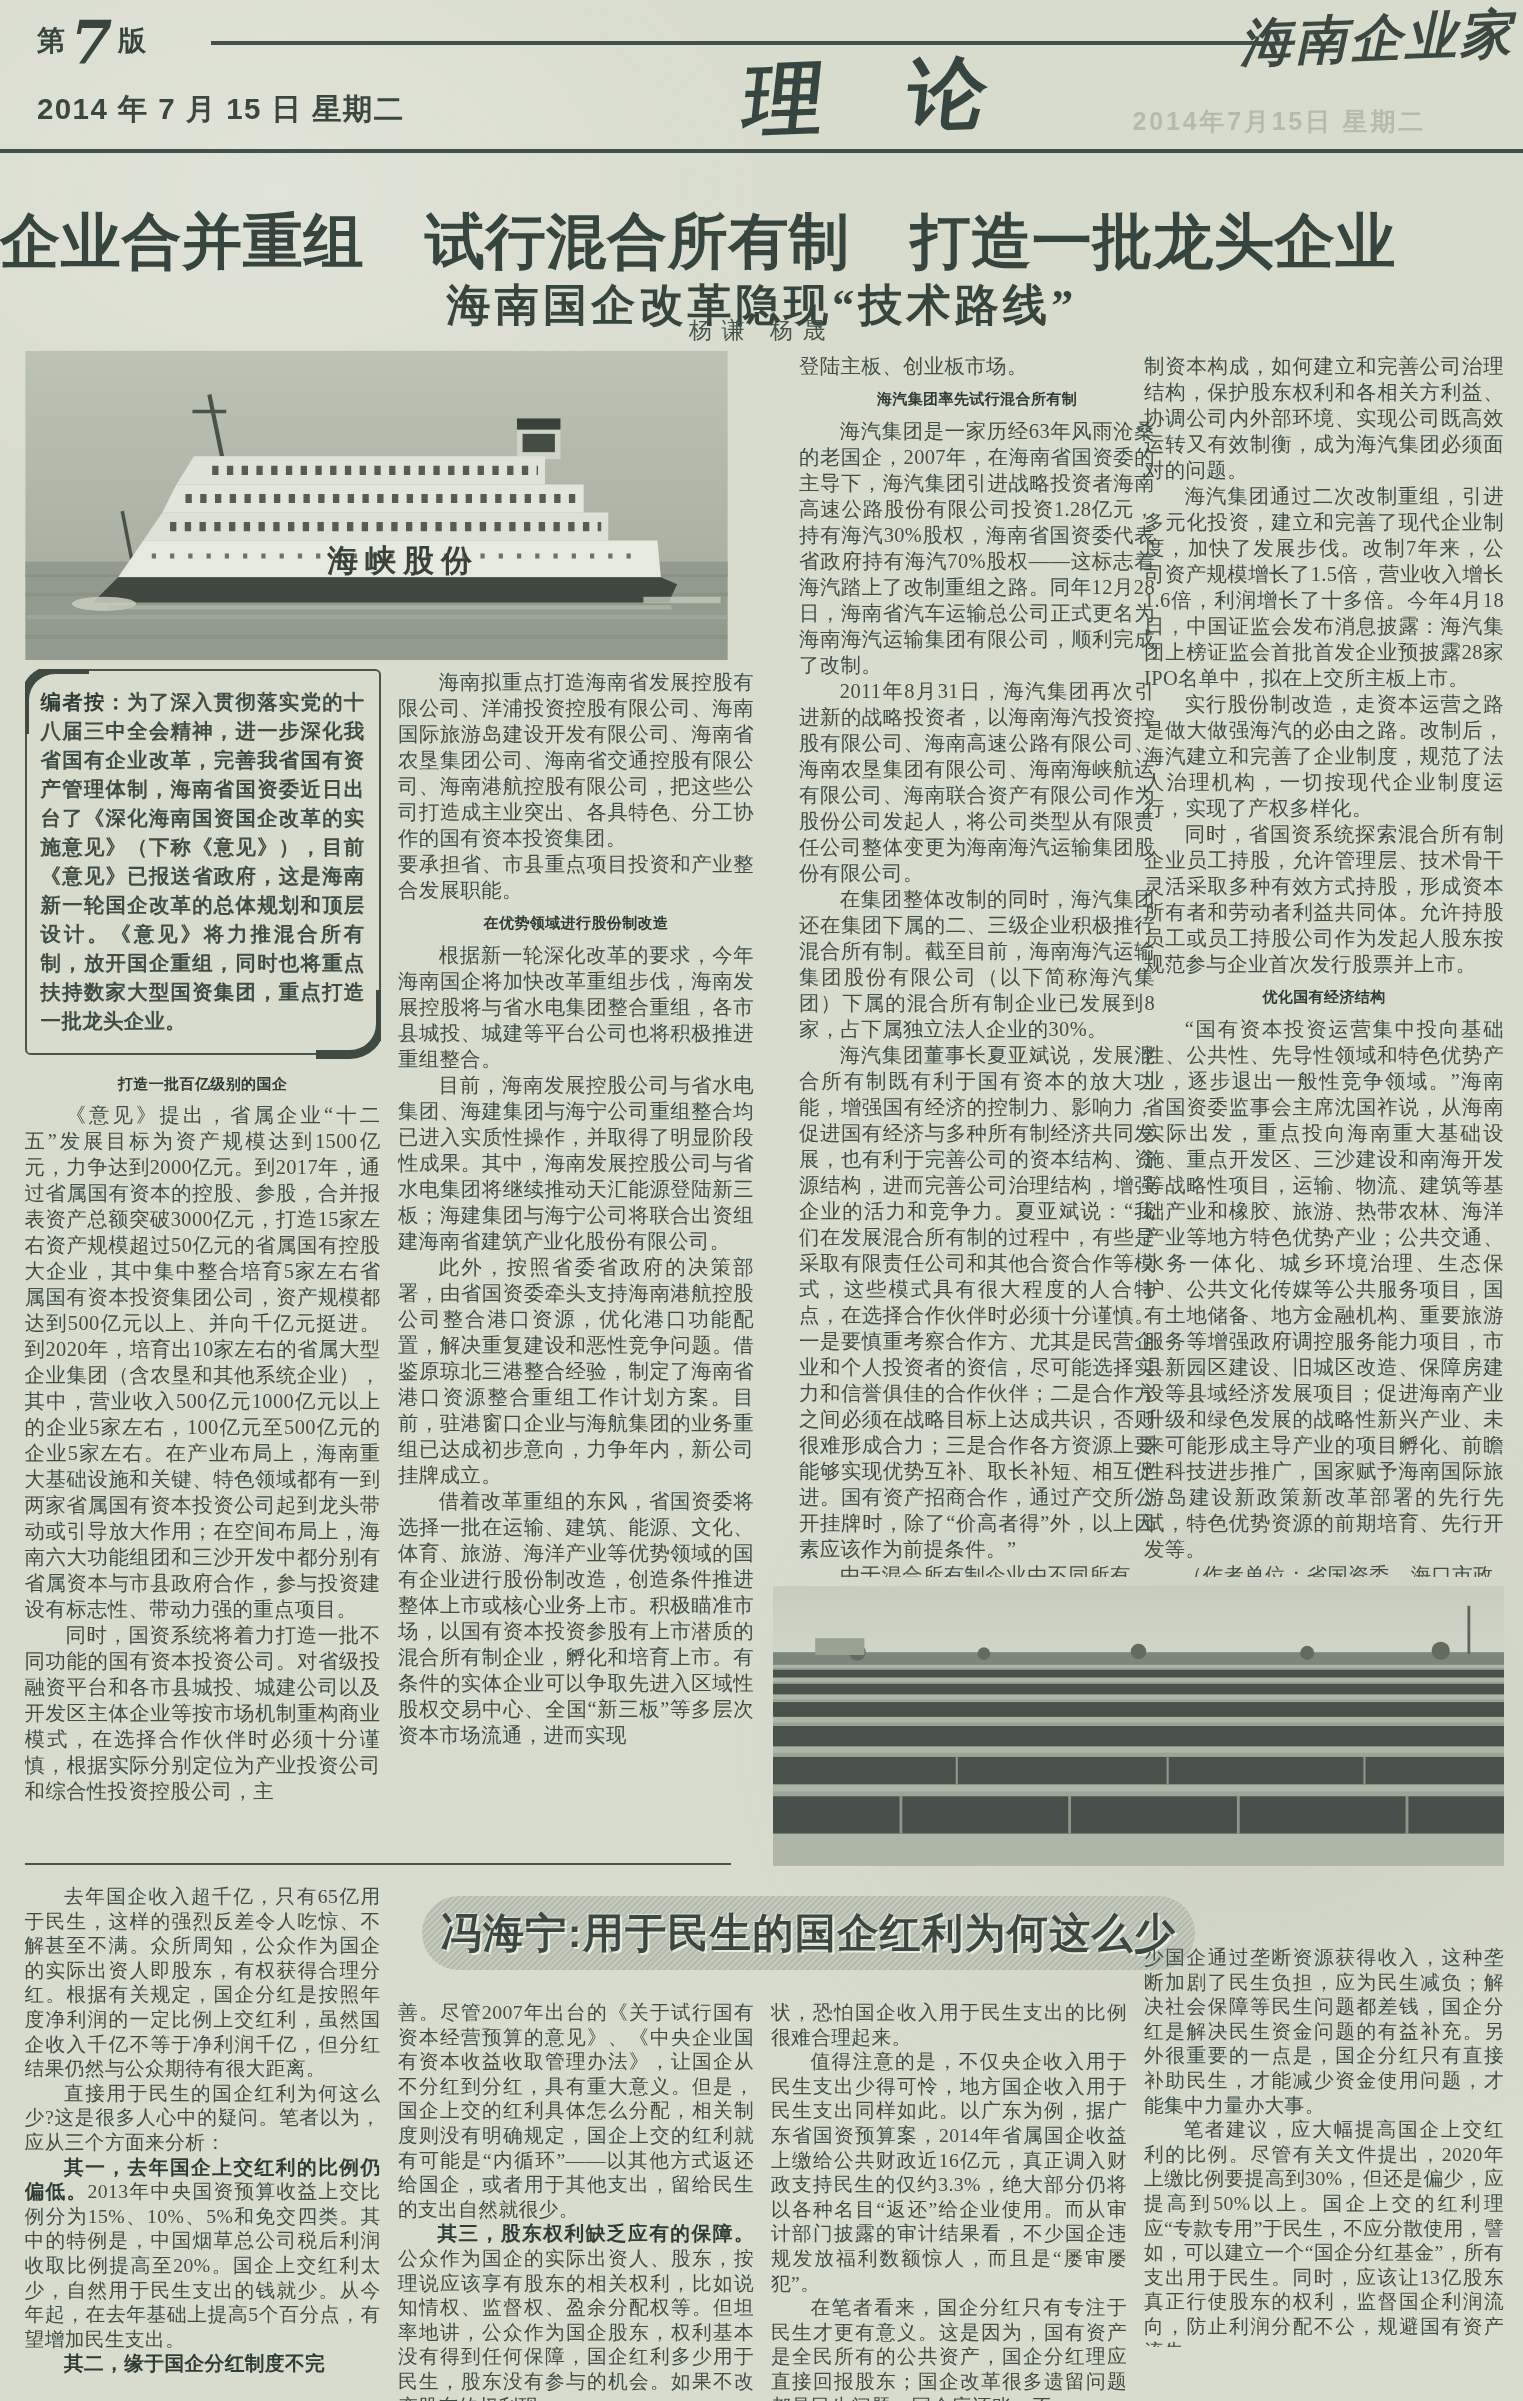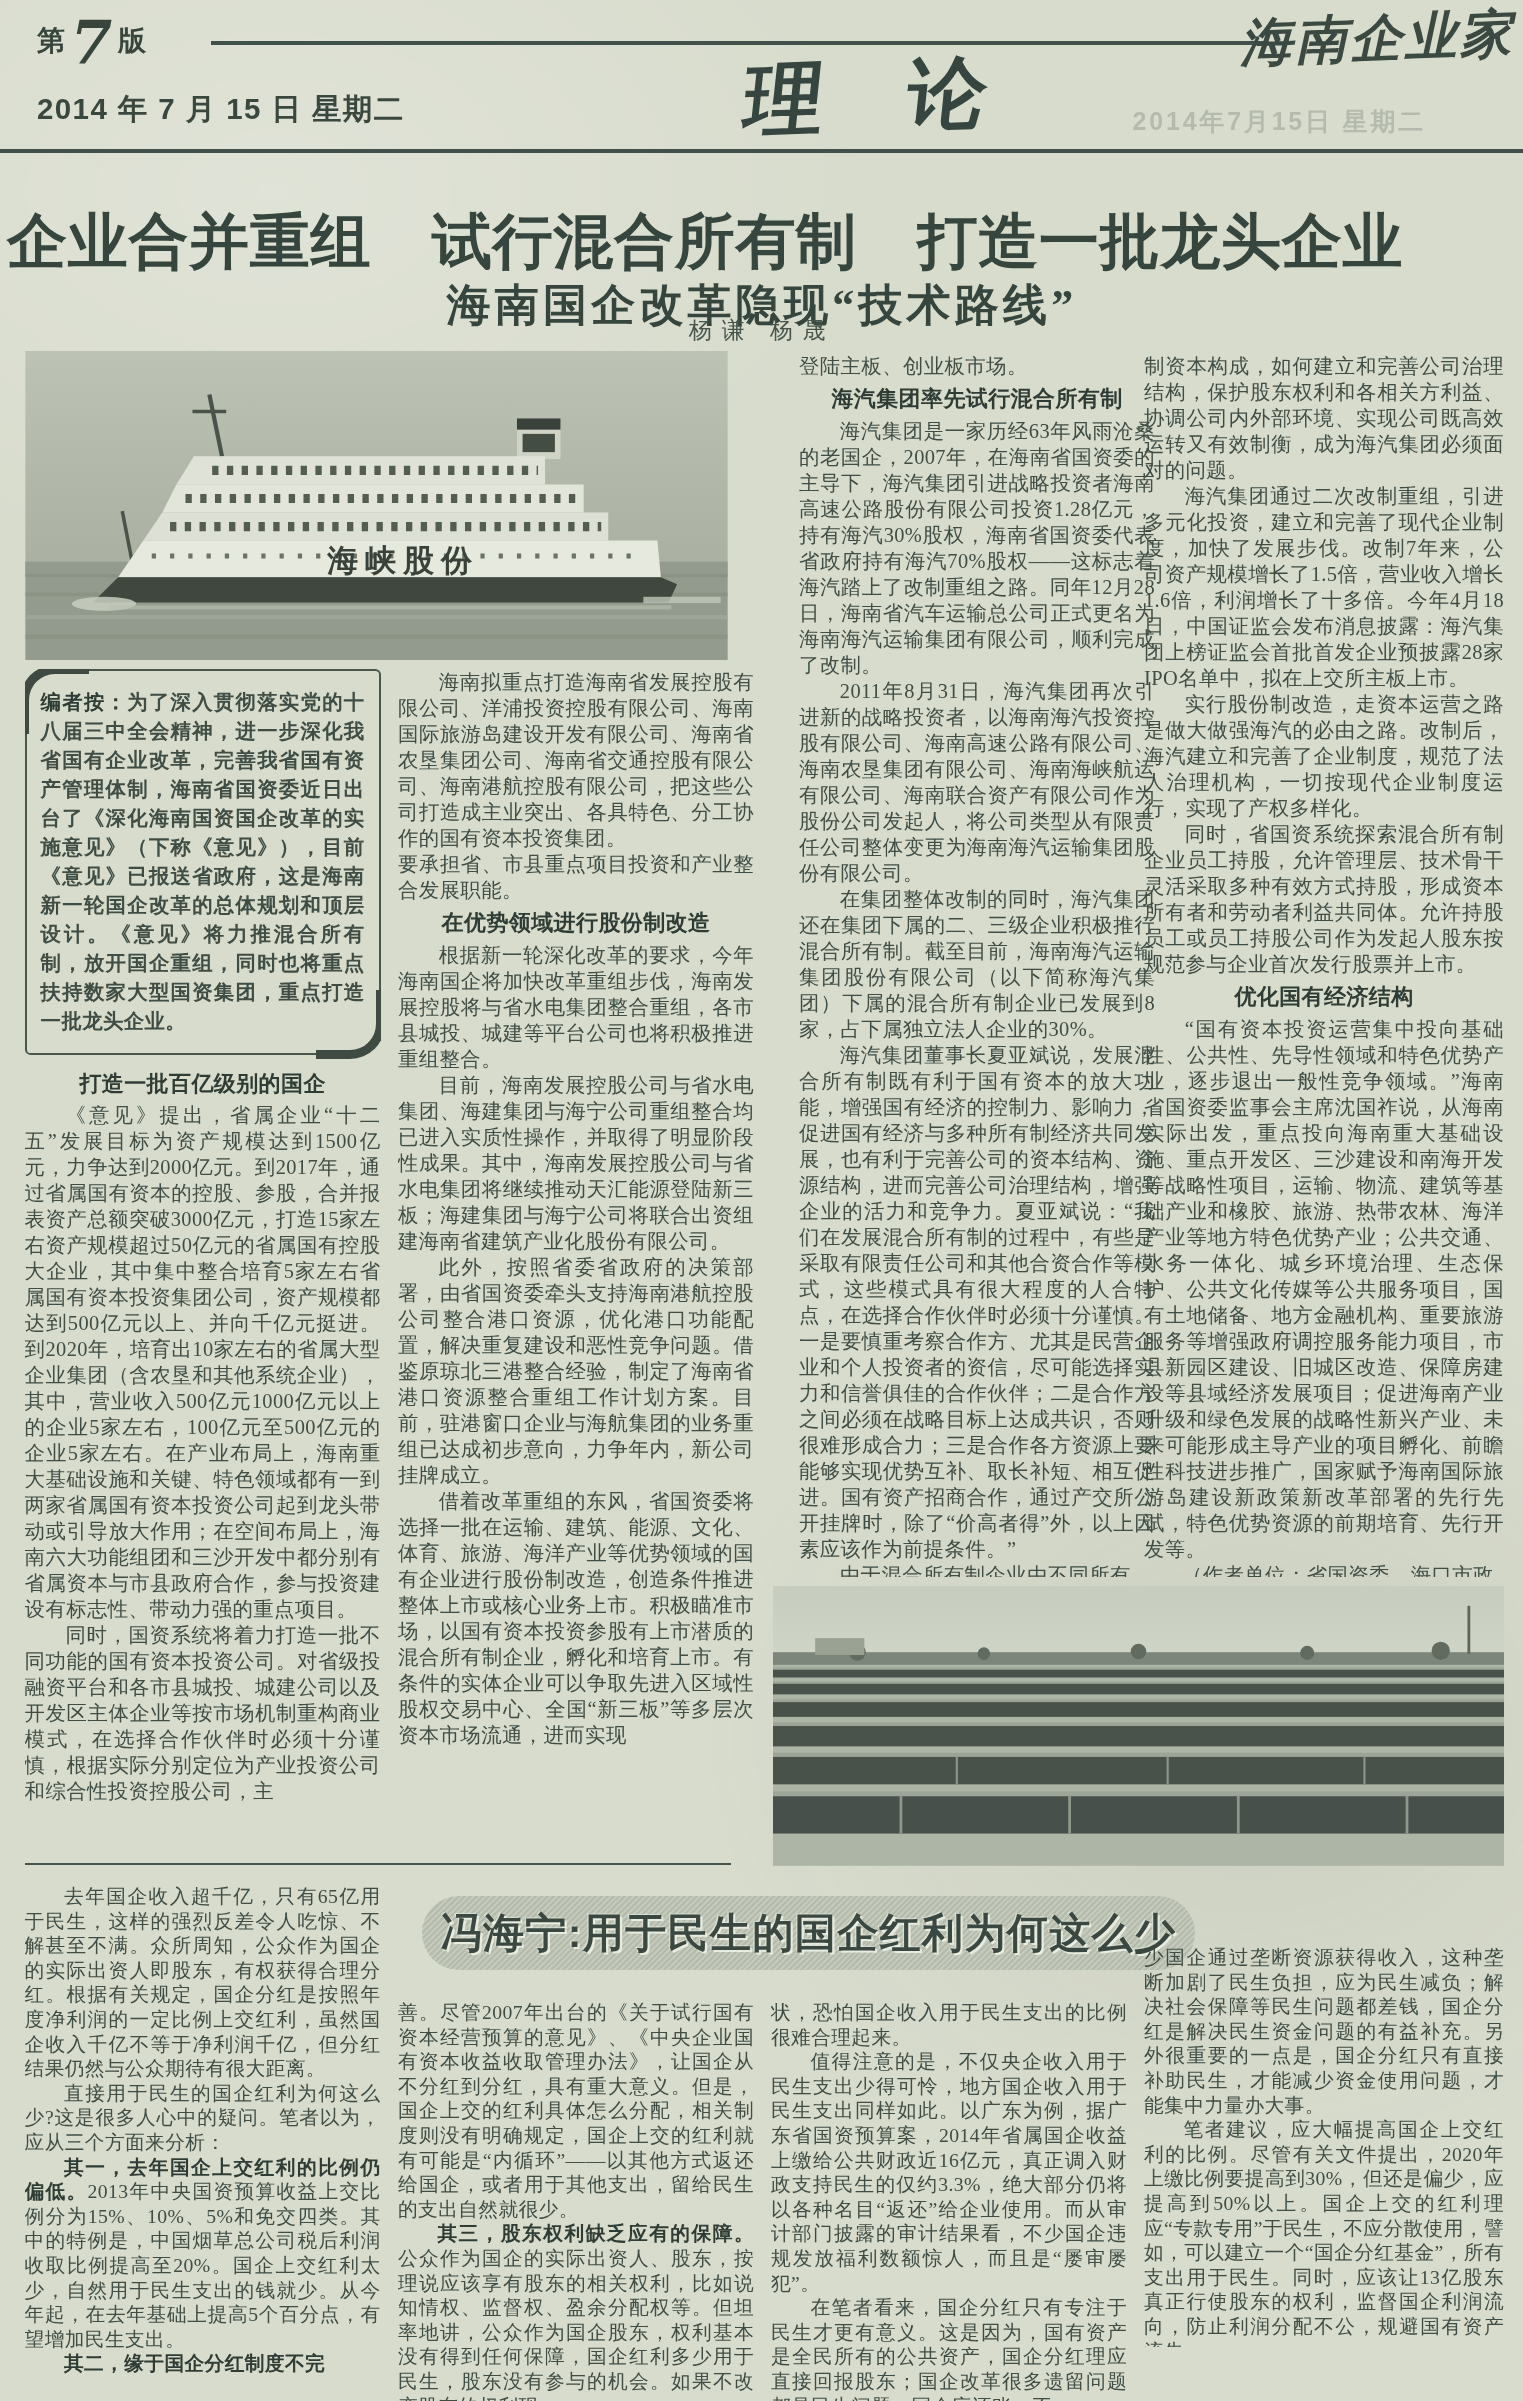--- a/index.html
+++ b/index.html
@@ -18,30 +18,30 @@
   .edition .small{font-family:"Liberation Sans","DejaVu Sans",sans-serif;font-size:28px;font-weight:700;vertical-align:12.6px;}
   .edition .num{font-family:"DejaVu Serif","Liberation Serif",serif;font-style:italic;font-size:60px;font-weight:700;padding:0 5.6px;}
   .date-line{left:37px;top:90px;font-family:"Liberation Sans","DejaVu Sans",sans-serif;font-size:29.5px;font-weight:700;color:#3a473f;letter-spacing:1.4px;}
   .rule{background:#41504a;}
   .rule-a{left:211px;top:41px;width:1054px;height:4.2px;}
   .rule-b{left:0;top:149px;width:1524px;height:3.5px;}
   .section-title{left:745px;top:44px;font-size:79px;font-weight:700;letter-spacing:32px;color:#364540;transform:skewX(-8deg) rotate(-2deg);font-family:"Liberation Serif","DejaVu Serif",serif;}
   .masthead{right:9.8px;top:4.2px;font-size:52px;font-weight:700;font-style:italic;letter-spacing:2.8px;color:#3b4942;transform:rotate(-2deg);white-space:nowrap;}
   .ghost-date{right:98px;top:105px;font-size:25px;font-weight:700;color:#5a685f;opacity:.28;letter-spacing:2.8px;font-family:"Liberation Sans","DejaVu Sans",sans-serif;}
   
-  .headline{left:7px;top:162px;width:1344px;text-align:center;font-family:"Liberation Sans","DejaVu Sans",sans-serif;font-size:60px;font-weight:700;color:#36453d;white-space:nowrap;letter-spacing:0.7px;}
+  .headline{left:0;top:162px;width:1344px;text-align:center;font-family:"Liberation Sans","DejaVu Sans",sans-serif;font-size:60px;font-weight:700;color:#36453d;white-space:nowrap;letter-spacing:0.7px;}
   .subheadline{left:0;top:239px;width:1524px;text-align:center;font-size:44px;font-weight:700;color:#36453d;letter-spacing:4.2px;}
   .byline{left:0;top:315px;width:1524px;text-align:center;font-size:23px;letter-spacing:9.8px;color:#47554d;}
   
   .col{overflow:hidden;text-align:justify;font-size:20.4px;line-height:26px;letter-spacing:0.4px;}
   .col p{margin:0;}
   .blk-p{text-indent:2em;}
   .blk-pc{text-indent:0;}
   .blk-a{text-align:right;padding-right:.5em;text-indent:0;margin-top:4.2px;}
-  .blk-h{font-family:"Liberation Sans","DejaVu Sans",sans-serif;font-weight:700;text-align:center;text-indent:0;font-size:22px;color:#2f3c35;margin:7px 0 5.6px 0 !important;}
+  .blk-h{font-family:"Liberation Sans","DejaVu Sans",sans-serif;font-weight:700;text-align:center;text-indent:0;font-size:15px;color:#2f3c35;margin:7px 0 5.6px 0 !important;}
   .col b{font-family:"Liberation Sans","DejaVu Sans",sans-serif;font-weight:700;color:#2f3c35;}
   .c1{left:24.6px;top:669px;width:356px;height:1189px;}
   .c2{left:398px;top:669px;width:356px;height:1189px;}
   .c3{left:771px;top:353px;width:356px;height:1224px;margin-left:28px;}
   .c4{left:1144px;top:353px;width:360px;height:1224px;}
   
   .editor-note{position:relative;border:2.1px solid #4a564c;border-radius:27px 5.6px 27px 5.6px;padding:17px 14px;margin-bottom:15.5px;font-size:20.4px;line-height:29px;font-weight:600;}
   .editor-note::before{content:"";position:absolute;top:-6.3px;left:-6.3px;width:60px;height:60px;border-top:9px solid #3f4b42;border-left:9px solid #3f4b42;border-top-left-radius:35px;}
   .editor-note::after{content:"";position:absolute;bottom:-6.3px;right:-6.3px;width:60px;height:60px;border-bottom:9px solid #3f4b42;border-right:9px solid #3f4b42;border-bottom-right-radius:35px;}
   .editor-note b{font-family:"Liberation Sans","DejaVu Sans",sans-serif;}

